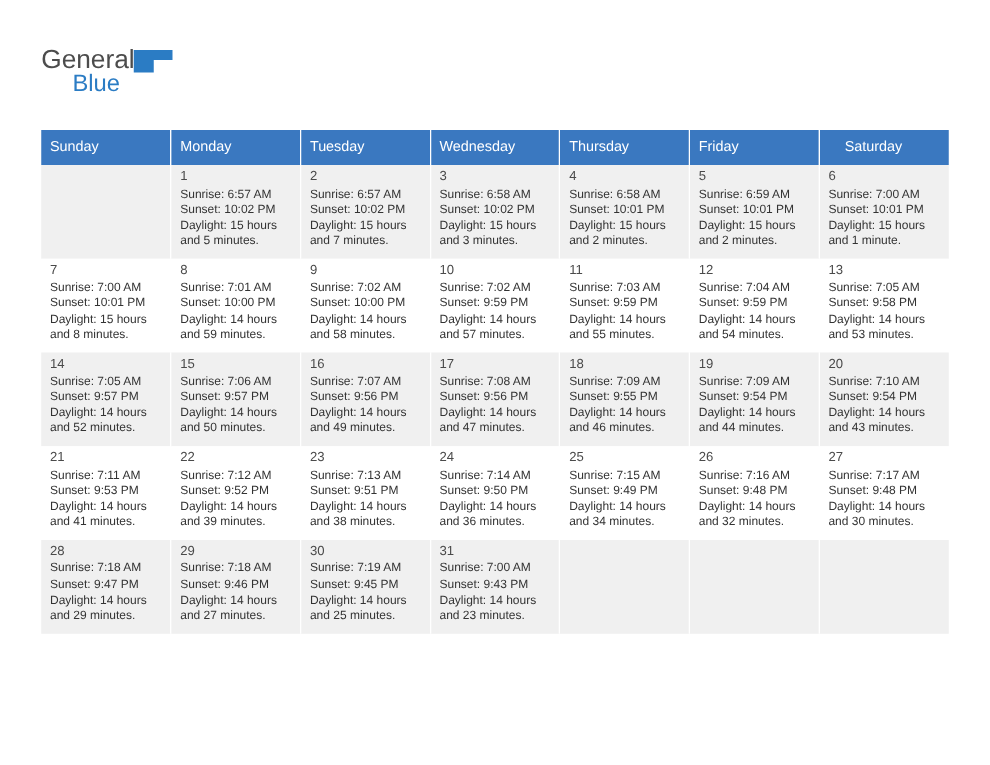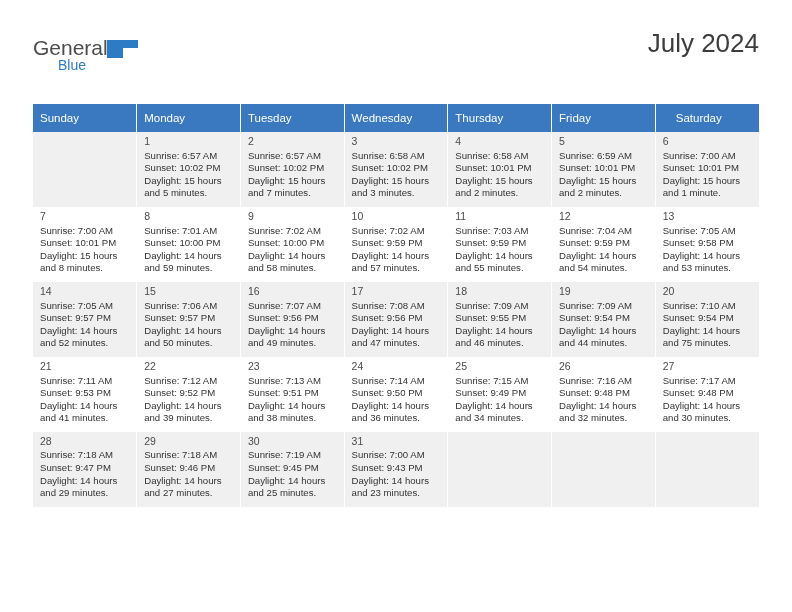--- a/index.html
+++ b/index.html
@@ -17,21 +17,21 @@
     position:absolute;left:33px;top:28px;right:33px;height:70px;
   }
   .logo{
     position:absolute;left:0;top:8px;width:140px;height:46px;
   }
   .logo .general{
     font-size:21px;color:#4c4c4c;letter-spacing:0px;
     position:absolute;left:0;top:0;
   }
   .logo .blue{
-    font-size:14px;color:#2b7cc4;
+    font-size:19px;color:#2b7cc4;
     position:absolute;left:25px;top:21px;
   }
   .logo .flag{
     position:absolute;left:72px;top:2px;width:35px;height:22px;
   }
   .title{
     position:absolute;right:0;top:0;
     font-size:26px;color:#3c3c3c;text-align:right;
     white-space:nowrap;
   }
@@ -81,21 +81,20 @@
   <div class="header">
     <div class="logo">
       <span class="general">General</span>
       <span class="blue">Blue</span>
       <span class="flag">
         <svg width="35" height="22" viewBox="0 0 35 22">
           <path d="M2 2 L33 2 L33 10 L18 10 L18 20 L2 20 Z" fill="#2b7cc4"></path>
         </svg>
       </span>
     </div>
-    <div class="title">July 2024</div>
   </div>
 
   <table class="cal">
     <thead>
       <tr>
         <th>Sunday</th>
         <th>Monday</th>
         <th>Tuesday</th>
         <th>Wednesday</th>
         <th>Thursday</th>
@@ -241,21 +240,21 @@
             <span class="line">Sunrise: 7:09 AM</span>
             <span class="line">Sunset: 9:54 PM</span>
             <span class="line">Daylight: 14 hours</span>
             <span class="line">and 44 minutes.</span>
           </td>
           <td>
             <span class="daynum">20</span>
             <span class="line">Sunrise: 7:10 AM</span>
             <span class="line">Sunset: 9:54 PM</span>
             <span class="line">Daylight: 14 hours</span>
-            <span class="line">and 75 minutes.</span>
+            <span class="line">and 43 minutes.</span>
           </td>
         </tr>
         <tr class="plain">
           <td>
             <span class="daynum">21</span>
             <span class="line">Sunrise: 7:11 AM</span>
             <span class="line">Sunset: 9:53 PM</span>
             <span class="line">Daylight: 14 hours</span>
             <span class="line">and 41 minutes.</span>
           </td>

